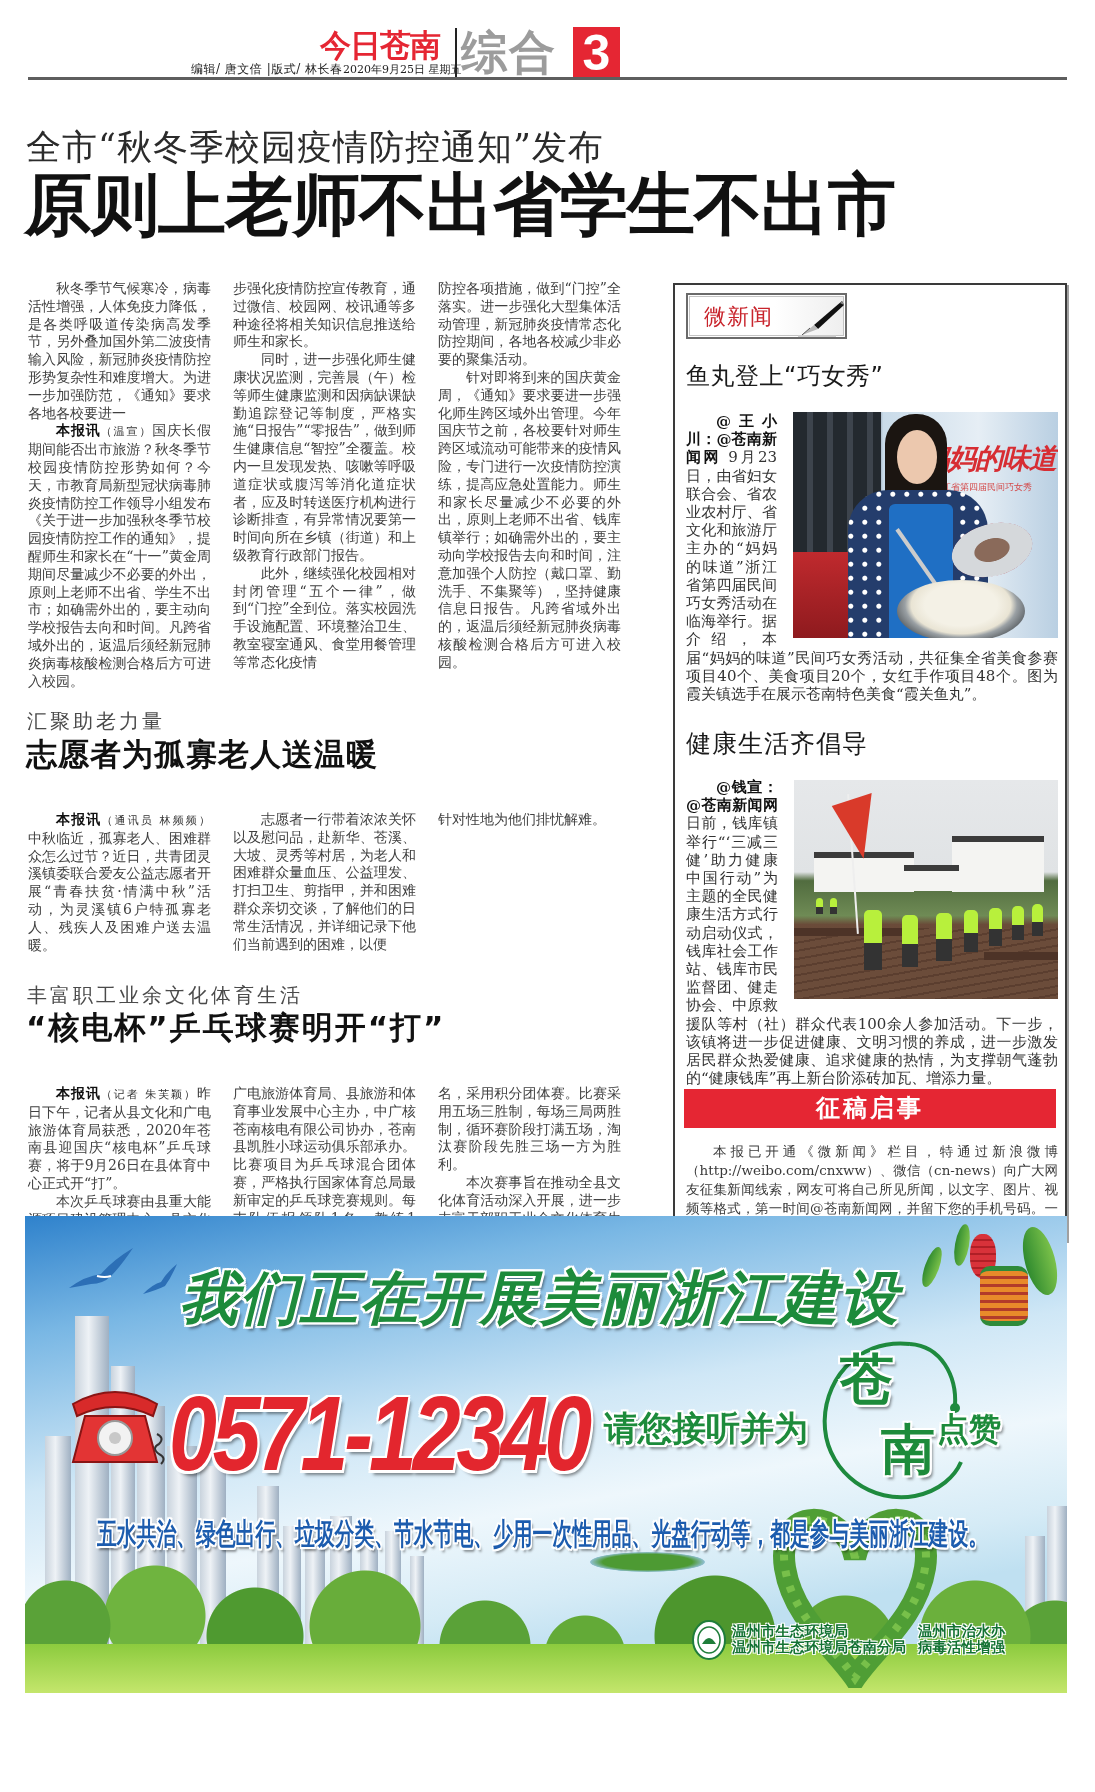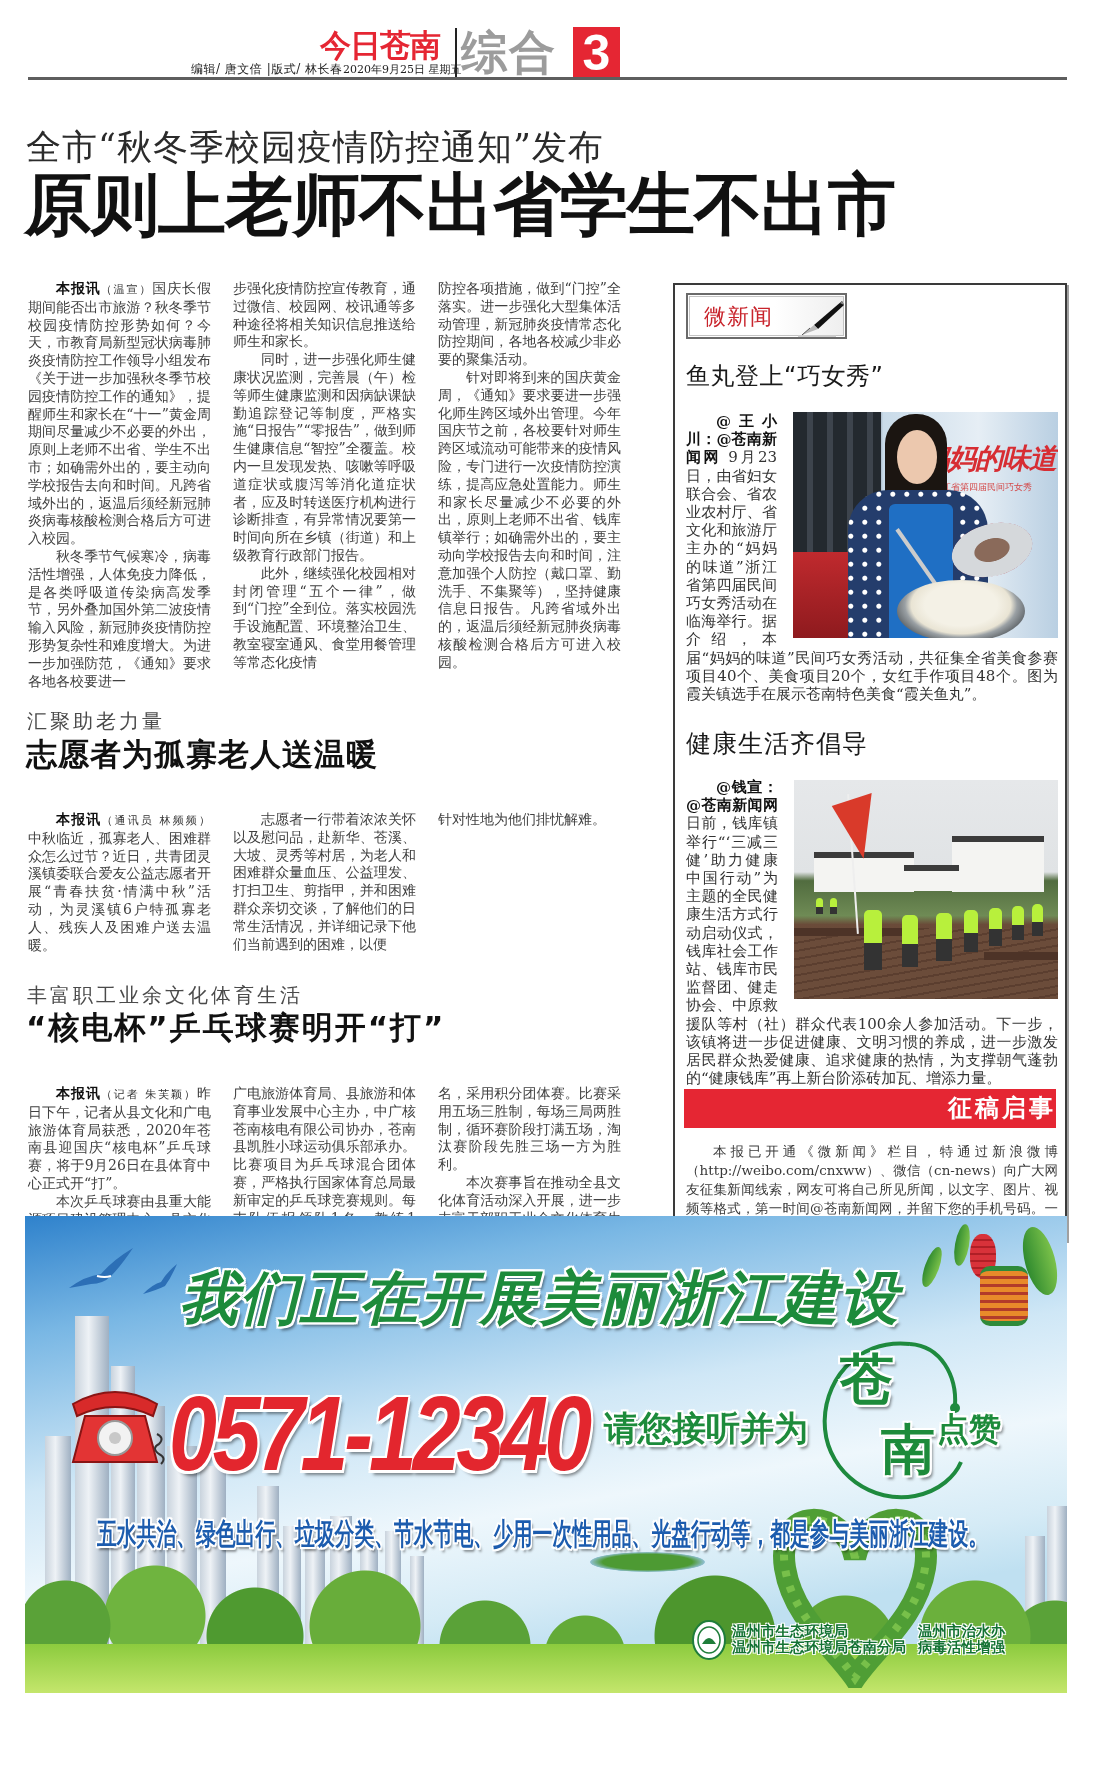--- a/index.html
+++ b/index.html
@@ -32,21 +32,21 @@
 
 .sidebar{left:673px;top:283px;width:394px;height:958px;border:2px solid #3a3a3a;box-shadow:2px 2px 0 #a0a0a0;background:#fff;}
 .label-box{left:686px;top:293px;width:161px;height:46px;border:2px solid #6a6a6a;box-shadow:inset 0 0 0 1px #fff,inset 0 0 0 2px #c4c4c4;background:linear-gradient(90deg,#fff 55%,#eeeeee);}
 .label-text{left:16px;top:7px;font:22px "DejaVu Sans",sans-serif;color:#c8242c;letter-spacing:1px;}
 .pen{left:108px;top:4px;}
 .side-title{left:686px;font:24px "DejaVu Sans",sans-serif;color:#1a1a1a;letter-spacing:.5px;white-space:nowrap;}
 .side-content{left:686px;width:372px;font-size:15px;line-height:18.2px;text-align:justify;color:#333;}
 .side-content .ptxt{text-indent:2em;}
 .side-content .author{font-weight:bold;color:#111;}
 .photo{float:right;margin-left:16px;position:relative;overflow:hidden;}
-.notice-bar{left:684px;top:1089px;width:372px;height:39px;background:#e52633;color:#fff;text-align:right;font:bold 24px "DejaVu Sans",sans-serif;line-height:39px;letter-spacing:3px;}
+.notice-bar{left:684px;top:1089px;width:372px;height:39px;background:#e52633;color:#fff;text-align:center;font:bold 24px "DejaVu Sans",sans-serif;line-height:39px;letter-spacing:3px;}
 .notice-text{left:686px;top:1142px;width:372px;font-size:13.5px;line-height:19px;text-align:justify;text-indent:2em;color:#3a3a3a;}
 
 
 .p1{width:265px;height:226px;background:linear-gradient(90deg,#2c3440 0,#3a4250 30%,#c9dbe9 34%,#e6eef5 70%,#b9cfe2 100%);}
 .p1-stripe{left:0;top:0;width:88px;height:226px;background:repeating-linear-gradient(90deg,#23292f 0 14px,#3d444d 14px 20px);}
 .p1-banner-text{left:128px;top:28px;font:bold 28px "DejaVu Serif",serif;color:#d72d33;font-style:italic;white-space:nowrap;letter-spacing:-1px;}
 .p1-banner-sub{left:140px;top:66px;font-size:9px;color:#d44a4a;white-space:nowrap;}
 .p1-table{left:0;top:140px;width:95px;height:86px;background:linear-gradient(#c02a2e,#8e1a1e);}
 .p1-hair{left:92px;top:2px;width:62px;height:120px;border-radius:30px 30px 10px 10px;background:#1b1511;}
 .p1-face{left:104px;top:18px;width:40px;height:54px;border-radius:50%;background:#ecc8ae;}
@@ -101,22 +101,22 @@
 <div class="abs date" style="left:343px;">2020年9月25日 星期五</div>
 <div class="abs divider"></div>
 <div class="abs section-name">综合</div>
 <div class="abs page-box">3</div>
 <div class="abs rule"></div>
 
 <div class="abs kicker-lg">全市“秋冬季校园疫情防控通知”发布</div>
 <div class="abs headline-lg">原则上老师不出省学生不出市</div>
 
 <div class="col" style="left:28px;top:280px;">
+  <p class="para">秋冬季节气候寒冷，病毒活性增强，人体免疫力降低，是各类呼吸道传染病高发季节，另外叠加国外第二波疫情输入风险，新冠肺炎疫情防控形势复杂性和难度增大。为进一步加强防范，《通知》要求各地各校要进一</p>
   <p class="para"><span class="byline">本报讯</span><span class="byline-src">（温宣）</span><span>国庆长假期间能否出市旅游？秋冬季节校园疫情防控形势如何？今天，市教育局新型冠状病毒肺炎疫情防控工作领导小组发布《关于进一步加强秋冬季节校园疫情防控工作的通知》，提醒师生和家长在“十一”黄金周期间尽量减少不必要的外出，原则上老师不出省、学生不出市；如确需外出的，要主动向学校报告去向和时间。凡跨省域外出的，返温后须经新冠肺炎病毒核酸检测合格后方可进入校园。</span></p>
-  <p class="para">秋冬季节气候寒冷，病毒活性增强，人体免疫力降低，是各类呼吸道传染病高发季节，另外叠加国外第二波疫情输入风险，新冠肺炎疫情防控形势复杂性和难度增大。为进一步加强防范，《通知》要求各地各校要进一</p>
 </div>
 <div class="col" style="left:233px;top:280px;">
   <p class="para cont">步强化疫情防控宣传教育，通过微信、校园网、校讯通等多种途径将相关知识信息推送给师生和家长。</p>
   <p class="para">同时，进一步强化师生健康状况监测，完善晨（午）检等师生健康监测和因病缺课缺勤追踪登记等制度，严格实施“日报告”“零报告”，做到师生健康信息“智控”全覆盖。校内一旦发现发热、咳嗽等呼吸道症状或腹泻等消化道症状者，应及时转送医疗机构进行诊断排查，有异常情况要第一时间向所在乡镇（街道）和上级教育行政部门报告。</p>
   <p class="para">此外，继续强化校园相对封闭管理“五个一律”，做到“门控”全到位。落实校园洗手设施配置、环境整治卫生、教室寝室通风、食堂用餐管理等常态化疫情</p>
 </div>
 <div class="col" style="left:438px;top:280px;">
   <p class="para cont">防控各项措施，做到“门控”全落实。进一步强化大型集体活动管理，新冠肺炎疫情常态化防控期间，各地各校减少非必要的聚集活动。</p>
   <p class="para">针对即将到来的国庆黄金周，《通知》要求要进一步强化师生跨区域外出管理。今年国庆节之前，各校要针对师生跨区域流动可能带来的疫情风险，专门进行一次疫情防控演练，提高应急处置能力。师生和家长尽量减少不必要的外出，原则上老师不出省、钱库镇举行；如确需外出的，要主动向学校报告去向和时间，注意加强个人防控（戴口罩、勤洗手、不集聚等），坚持健康信息日报告。凡跨省域外出的，返温后须经新冠肺炎病毒核酸检测合格后方可进入校园。</p>
 </div>

